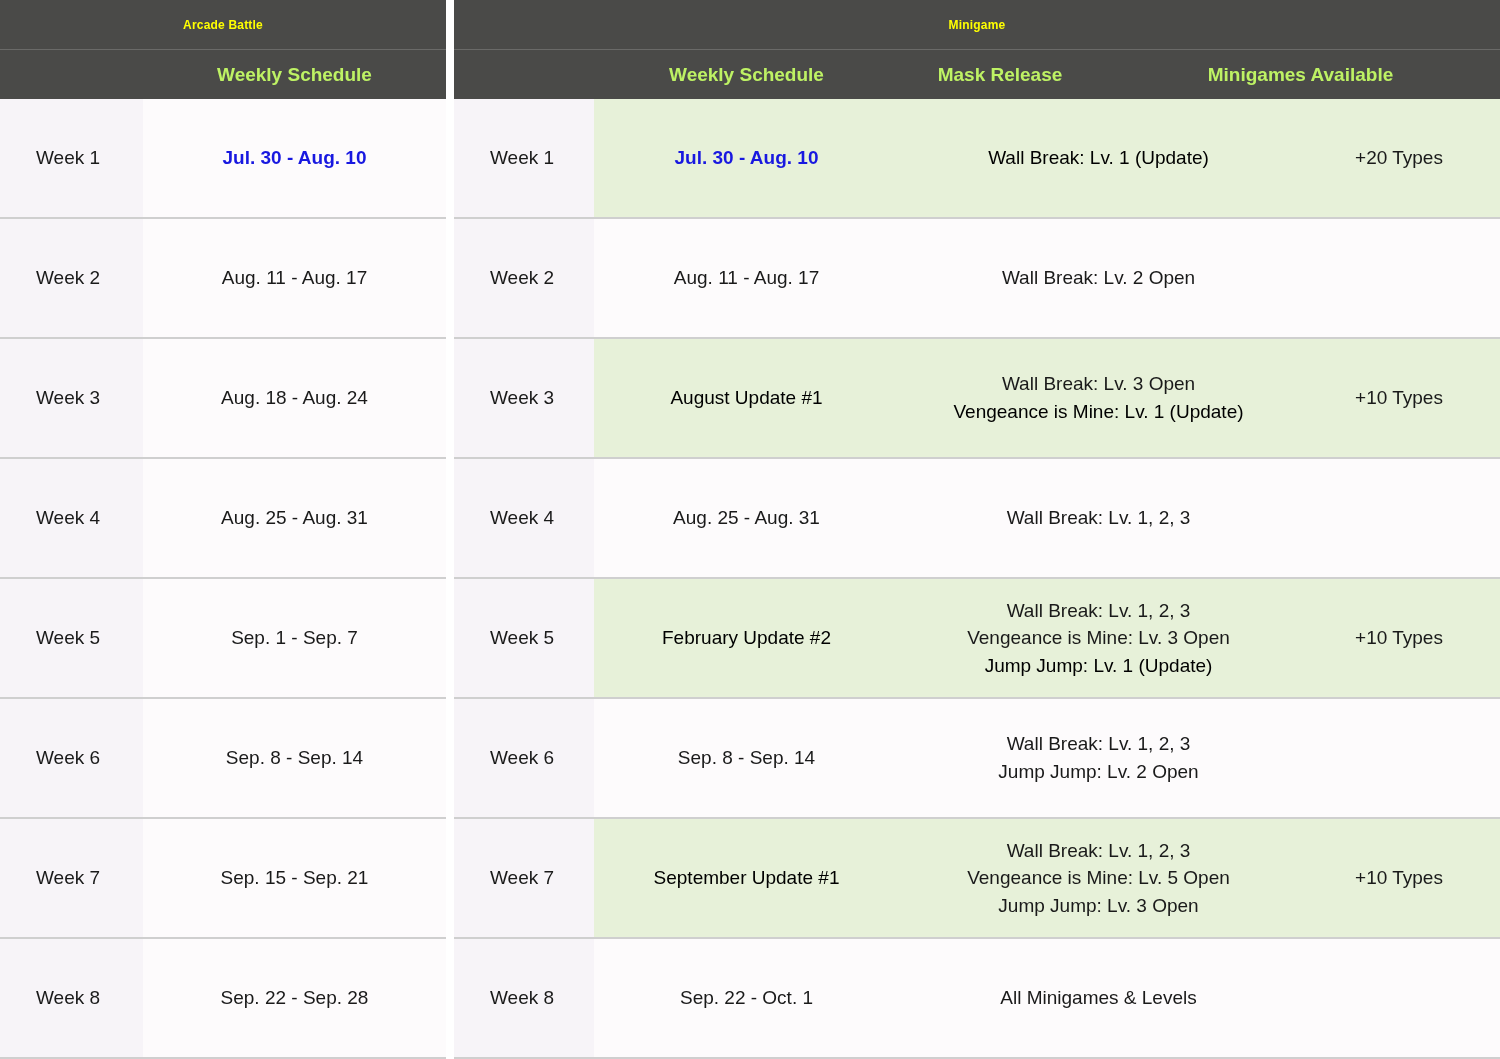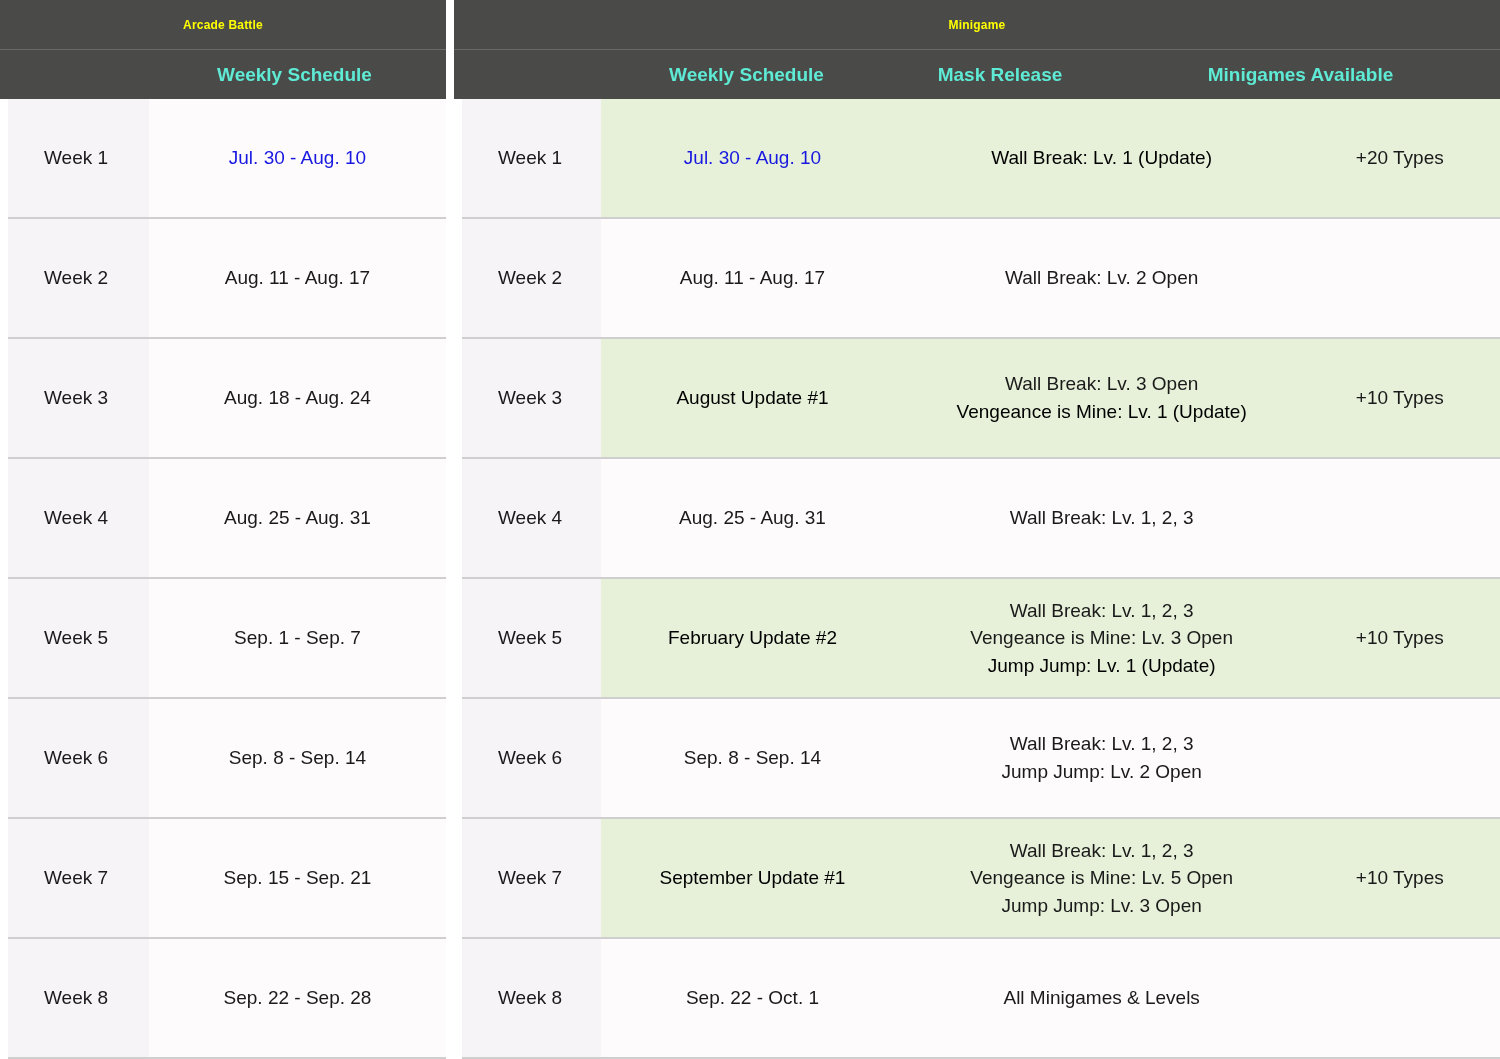--- a/index.html
+++ b/index.html
@@ -30,21 +30,21 @@
     font-weight: bold;
     font-size: 12px;
     display: flex;
     align-items: center;
     justify-content: center;
     letter-spacing: .2px;
   }
   .head-row {
     height: 54px;
     background: #4a4a48;
-    color: #5eead4;
+    color: #bef264;
     font-weight: bold;
     font-size: 19px;
     display: flex;
     align-items: center;
     border-top: 1px solid #6a6a68;
   }
   .head-cell {
     display: flex;
     align-items: center;
     justify-content: center;
@@ -55,21 +55,21 @@
   
   .lc-week { width: 143px; }
   .lc-sched { width: 303px; }
 
   
   .rc-week  { width: 140px; }
   .rc-sched { width: 305px; }
   .rc-mini  { width: 399px; }
   .rc-mask  { width: 202px; }
 
-  .body { display: flex; flex-direction: column; margin-left: 8px; }
+  .body { display: flex; flex-direction: column; }
 
   .row {
     display: flex;
     align-items: stretch;
     border-bottom: 2px solid #cfcfcf;
   }
   .cell {
     display: flex;
     align-items: center;
     justify-content: center;
@@ -89,21 +89,21 @@
   .cell.green { background: #e7f1d9; }
 
   .multi {
     display: flex;
     flex-direction: column;
     align-items: center;
     justify-content: center;
     gap: 2px;
   }
   .blue { color: #000000; }
-  .bold-blue { color: #1818e0; font-weight: normal; }
+  .bold-blue { color: #1818e0; font-weight: bold; }
 </style>
 </head>
 <body>
 
 <div class="page">
 
   <div class="panel panel-left">
     <div class="title-bar">Arcade Battle</div>
     <div class="head-row">
       <div class="head-cell lc-week"></div>

